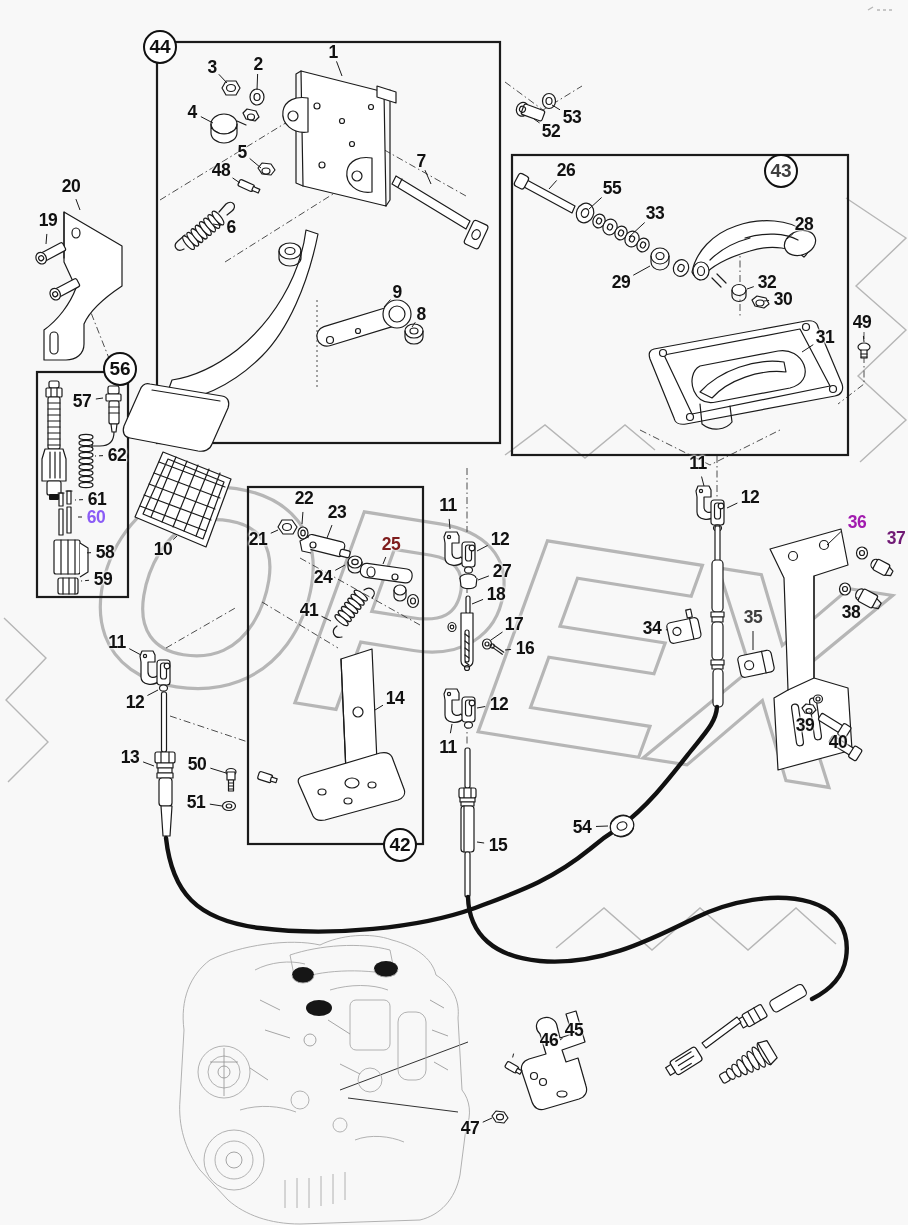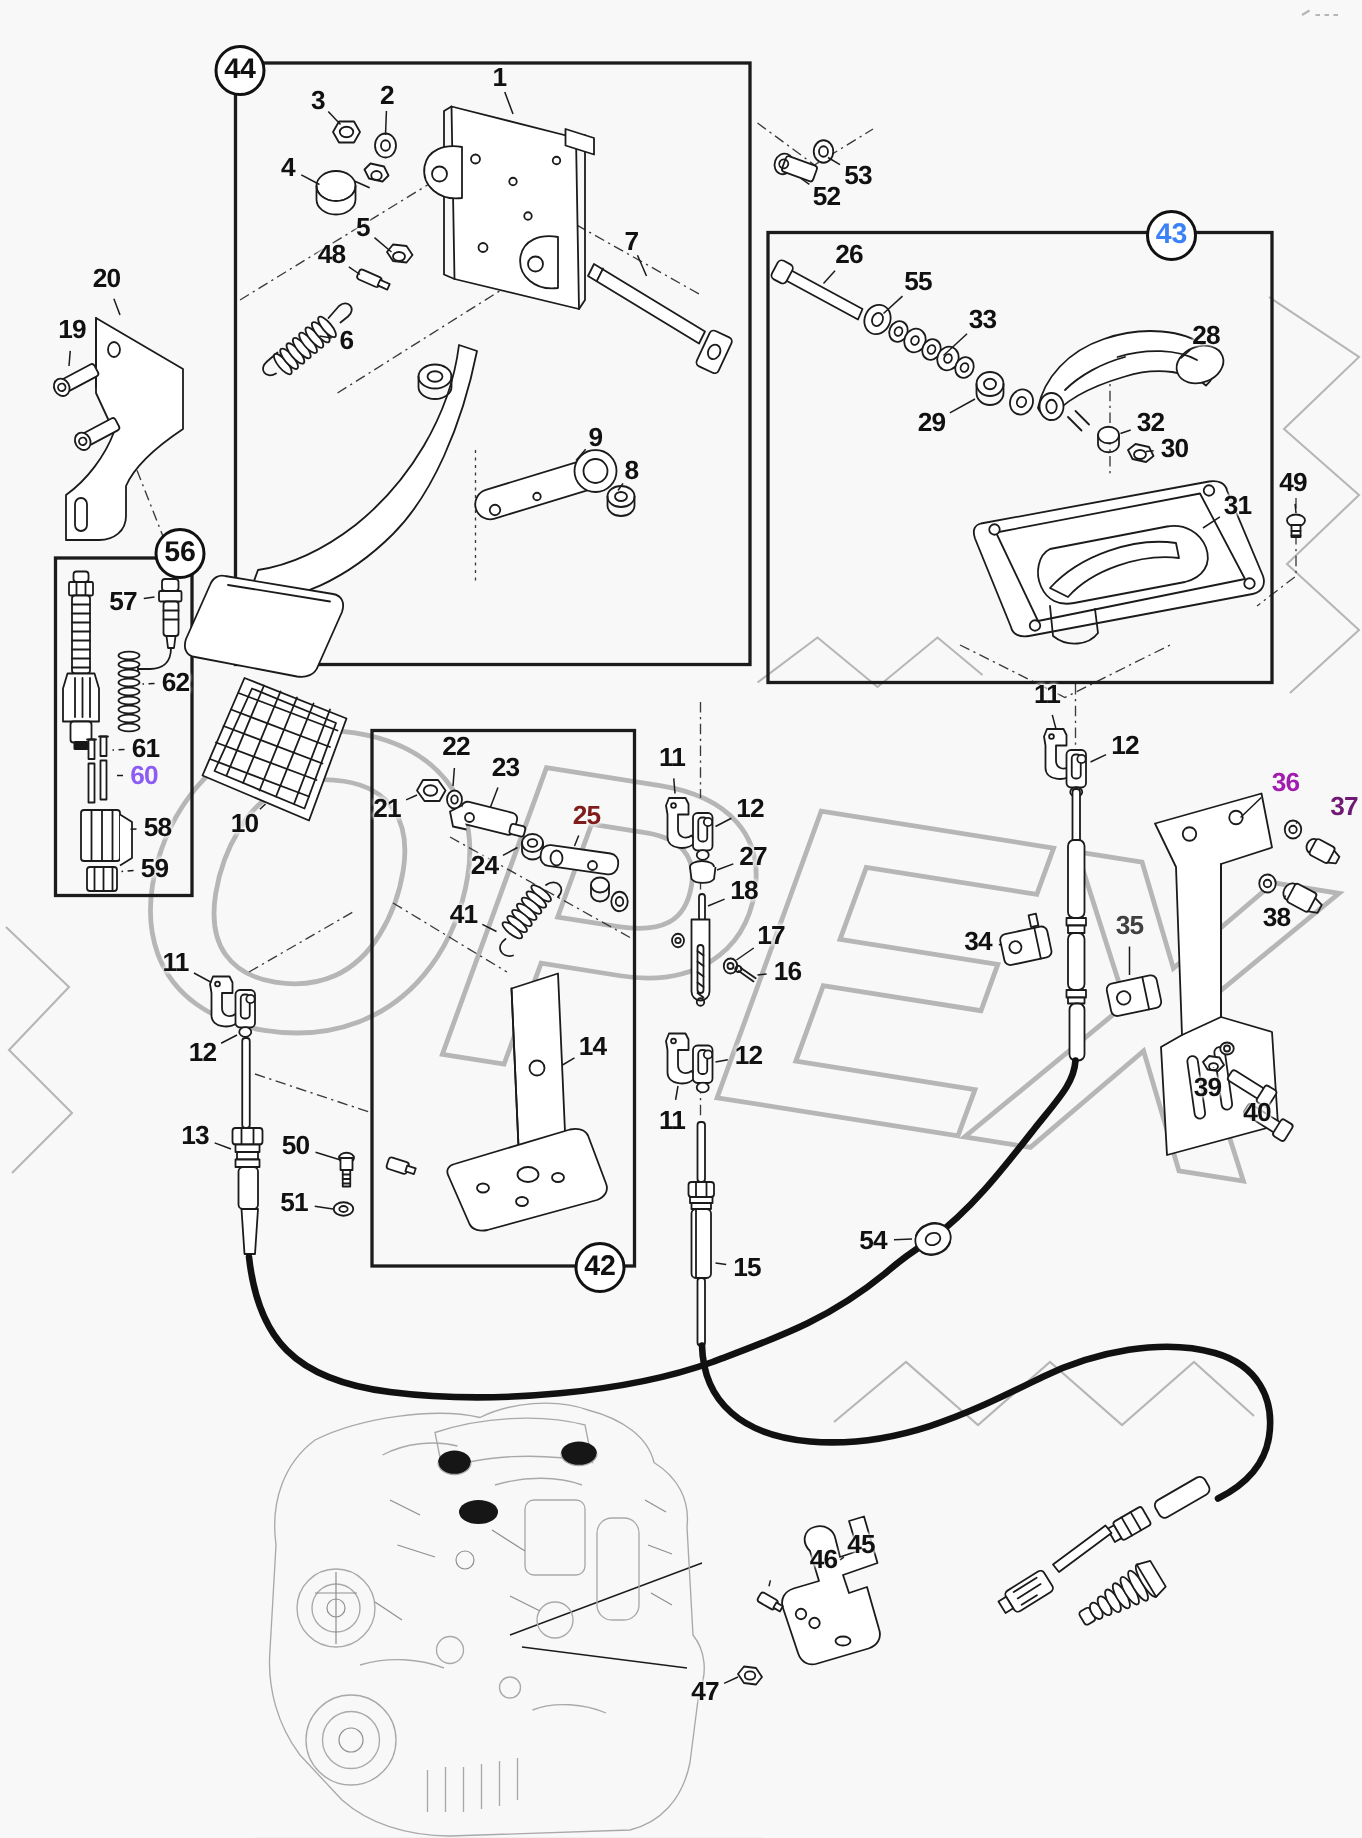--- a/index.html
+++ b/index.html
@@ -604,21 +604,21 @@
         <line x1="843.0257071103242" y1="728.9331615131572" x2="843" y2="729" stroke="#1b1b1b" stroke-width="1"></line>
         <line x1="595.9896564448384" y1="826.4619362905831" x2="608" y2="826" stroke="#1b1b1b" stroke-width="1"></line>
         <line x1="562.6077314031057" y1="1038.1373347120673" x2="560" y2="1040" stroke="#1b1b1b" stroke-width="1"></line>
         <line x1="513.6045012494914" y1="1053.5819950020345" x2="512" y2="1060" stroke="#1b1b1b" stroke-width="1" stroke-dasharray="4 3"></line>
         <line x1="482.74513068447646" y1="1122.2067587797835" x2="492" y2="1118" stroke="#1b1b1b" stroke-width="1"></line>
       </g>
 </svg>
 
 <div id="labels">
       <div class="lblc" style="left: 160px; top: 47px; color: rgb(17, 17, 17);">44</div>
-      <div class="lblc" style="left: 781px; top: 157px; color: #3b82f6; text-align: center;">43</div>
+      <div class="lblc" style="left: 781px; top: 171px; color: #404040; text-align: center;">43</div>
       <div class="lblc" style="left: 120px; top: 369px; color: rgb(17, 17, 17);">56</div>
       <div class="lblc" style="left: 400px; top: 845px; color: rgb(17, 17, 17);">42</div>
       <div class="lbl" style="left: 333px; top: 52px; color: rgb(17, 17, 17);">1</div>
       <div class="lbl" style="left: 258px; top: 64px; color: rgb(17, 17, 17);">2</div>
       <div class="lbl" style="left: 212px; top: 67px; color: rgb(17, 17, 17);">3</div>
       <div class="lbl" style="left: 192px; top: 112px; color: rgb(17, 17, 17);">4</div>
       <div class="lbl" style="left: 242px; top: 152px; color: rgb(17, 17, 17);">5</div>
       <div class="lbl" style="left: 221px; top: 170px; color: rgb(17, 17, 17);">48</div>
       <div class="lbl" style="left: 421px; top: 161px; color: rgb(17, 17, 17);">7</div>
       <div class="lbl" style="left: 231px; top: 227px; color: rgb(17, 17, 17);">6</div>

